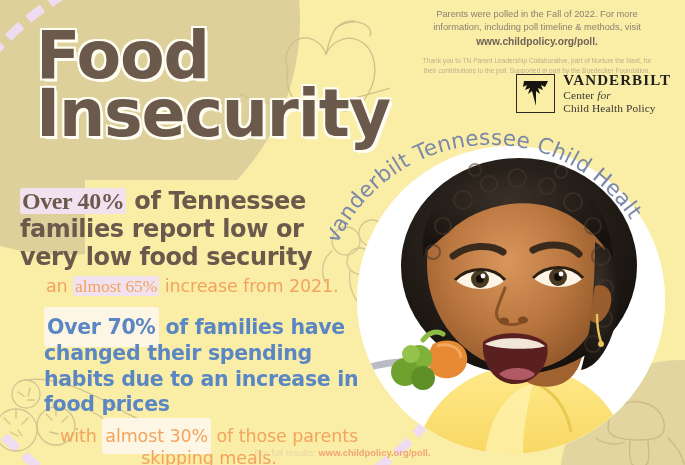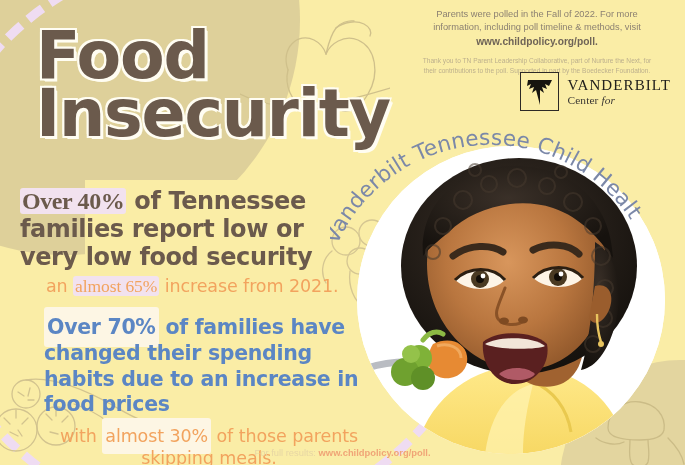--- a/index.html
+++ b/index.html
@@ -119,21 +119,21 @@
     background: #faeda6;
     display: flex;
     align-items: center;
     justify-content: center;
     flex: none;
   }
   .vandy-mark svg { display:block; }
   .vandy-words { line-height: 1.12; }
   .vandy-name {
     font-family: "Liberation Serif", serif;
-    font-weight: normal;
+    font-weight: bold;
     font-size: 15px;
     letter-spacing: 1.1px;
     color: #22201d;
   }
   .vandy-sub {
     font-family: "Liberation Serif", serif;
     font-size: 11.4px;
     color: #3b3833;
     letter-spacing: .1px;
   }
@@ -345,20 +345,21 @@
 
   <div class="vandy-logo">
     <div class="vandy-mark">
       <svg width="26" height="28" viewBox="0 0 26 28">
         <path d="M1 2 H25 L22 8 L18 6 L20 11 L15 9 L17 15 L13 12 L13 27 L9 12 L5 15 L7 9 L2 11 L4 6 L0 8 Z" fill="#17150f"></path>
       </svg>
     </div>
     <div class="vandy-words">
       <div class="vandy-name">VANDERBILT</div>
       <div class="vandy-sub"><span>Center </span><em>for</em></div>
+      <div class="vandy-sub">Child Health Policy</div>
     </div>
   </div>
 
   <div class="headline">
     <span>Food</span>
     <span class="l2">Insecurity</span>
   </div>
 
   <div class="stat-one">
     <span class="hl-lav">Over 40%</span><span> of Tennessee families report low or very low food security</span>

